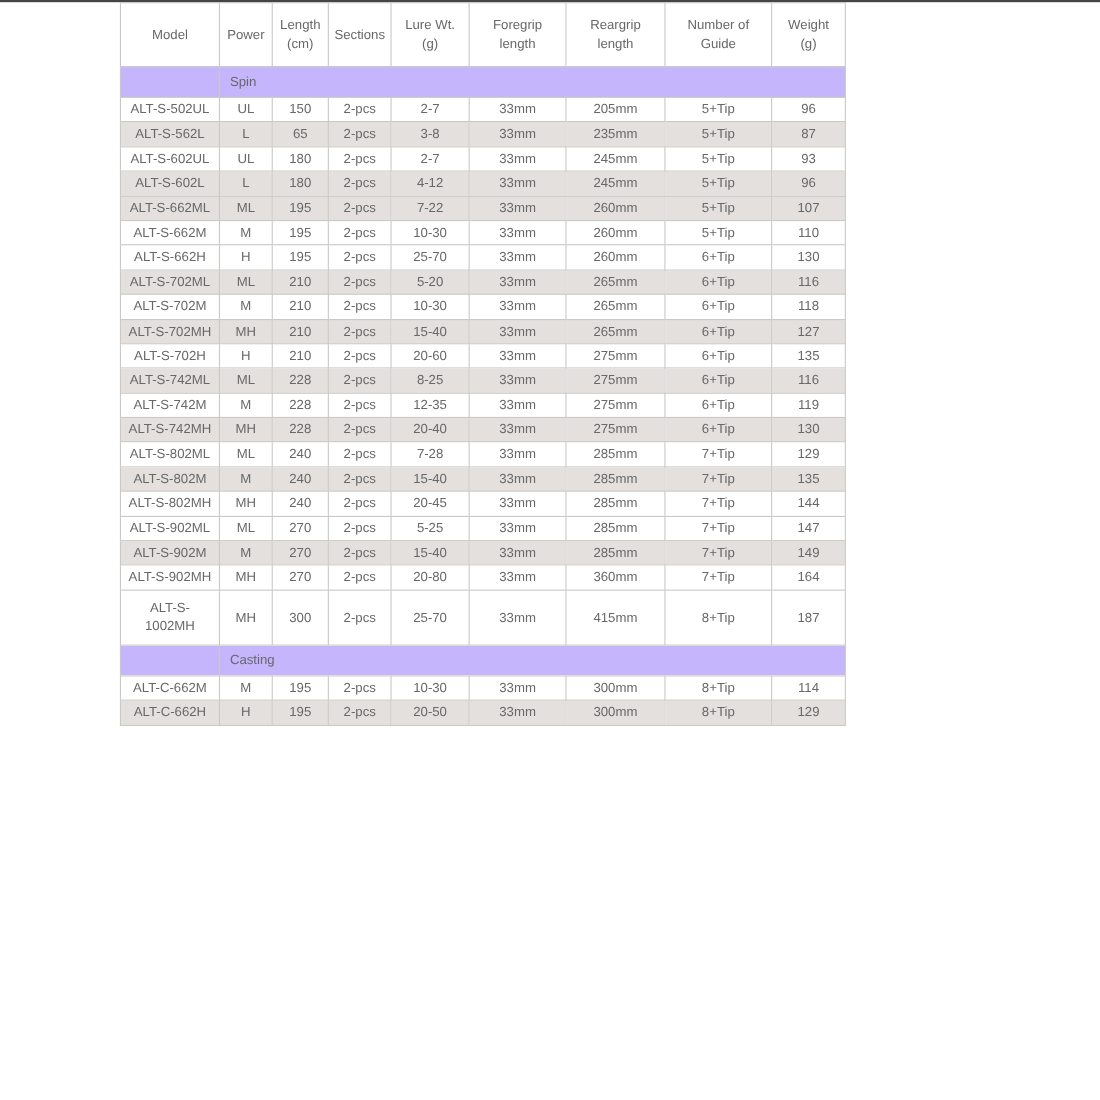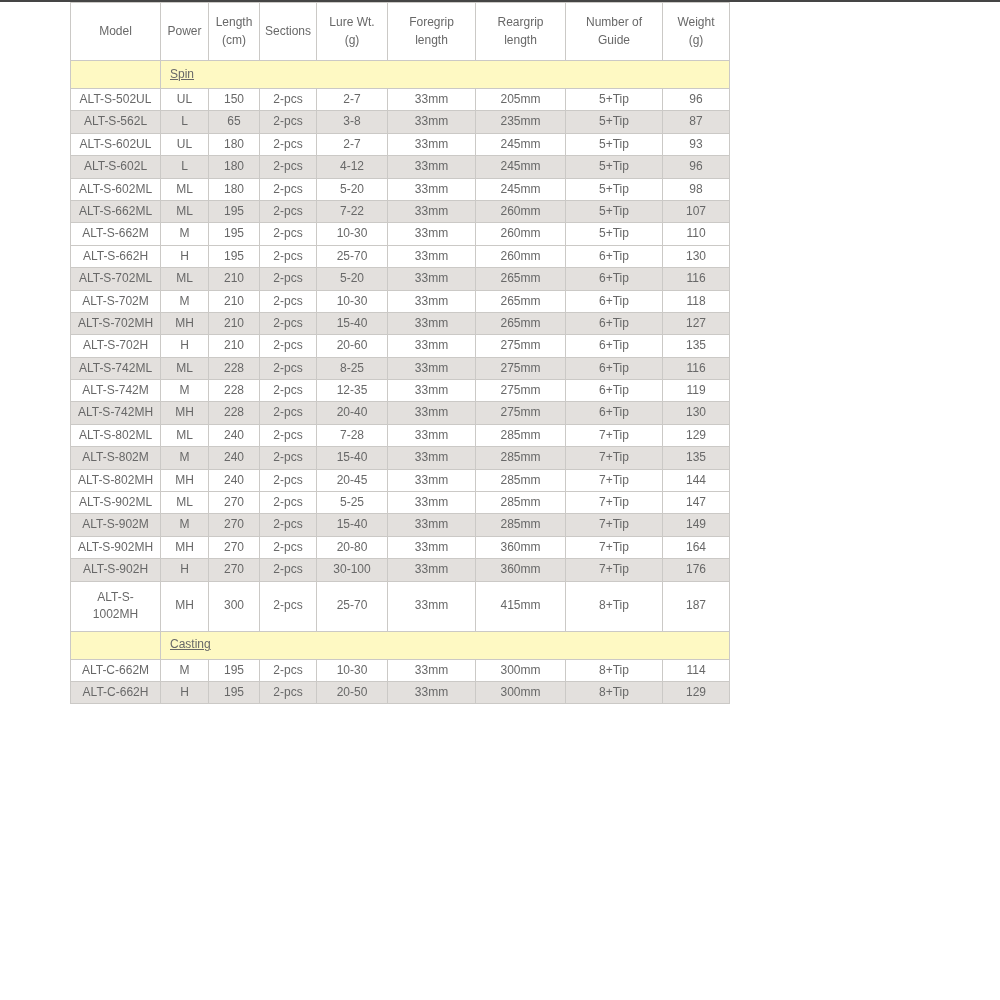--- a/index.html
+++ b/index.html
@@ -4,41 +4,41 @@
 <style>
   html,body{margin:0;padding:0;}
   body{
     width:1000px;height:1000px;background:#ffffff;
     font-family:"Liberation Sans",sans-serif;
     overflow:hidden;
   }
   .top-line{height:2px;width:100%;background:#454545;}
   table{
     border-collapse:collapse;
-    margin-left:70px;
+    margin-left:109px;
     width:659px;
     table-layout:fixed;
     border-radius:12px;
   }
   th,td{
     border:1px solid #cbc9c6;
     font-size:12px;
     color:#686868;
     text-align:center;
     vertical-align:middle;
     padding:2px 3px;
     font-weight:normal;
     line-height:1.45;
     overflow:hidden;
   }
   thead tr{height:58px;}
   th{white-space:pre-line;background:#ffffff;}
   tbody tr{height:16px;}
   tr.section-row{height:28px;}
-  tr.section-row td{background:#fef9c3;text-decoration:underline;}
+  tr.section-row td{background:#c4b5fd;}
   td.section-label{text-align:left;padding-left:9px;}
   tr.shaded td{background:#e3e0dd;}
   tr.plain td{background:#ffffff;}
   tr.tall{height:50px;}
   .model-text{display:inline-block;max-width:76px;}
 </style>
 </head>
 <body>
 
 <div class="top-line"></div>
@@ -116,31 +116,20 @@
         <td><span class="model-text">ALT-S-602L</span></td>
         <td><span>L</span></td>
         <td><span>180</span></td>
         <td><span>2-pcs</span></td>
         <td><span>4-12</span></td>
         <td><span>33mm</span></td>
         <td><span>245mm</span></td>
         <td><span>5+Tip</span></td>
         <td><span>96</span></td>
       </tr>
-      <tr class="plain">
-        <td><span class="model-text">ALT-S-602ML</span></td>
-        <td><span>ML</span></td>
-        <td><span>180</span></td>
-        <td><span>2-pcs</span></td>
-        <td><span>5-20</span></td>
-        <td><span>33mm</span></td>
-        <td><span>245mm</span></td>
-        <td><span>5+Tip</span></td>
-        <td><span>98</span></td>
-      </tr>
       <tr class="shaded">
         <td><span class="model-text">ALT-S-662ML</span></td>
         <td><span>ML</span></td>
         <td><span>195</span></td>
         <td><span>2-pcs</span></td>
         <td><span>7-22</span></td>
         <td><span>33mm</span></td>
         <td><span>260mm</span></td>
         <td><span>5+Tip</span></td>
         <td><span>107</span></td>
@@ -302,31 +291,20 @@
       <tr class="plain">
         <td><span class="model-text">ALT-S-902MH</span></td>
         <td><span>MH</span></td>
         <td><span>270</span></td>
         <td><span>2-pcs</span></td>
         <td><span>20-80</span></td>
         <td><span>33mm</span></td>
         <td><span>360mm</span></td>
         <td><span>7+Tip</span></td>
         <td><span>164</span></td>
-      </tr>
-      <tr class="shaded">
-        <td><span class="model-text">ALT-S-902H</span></td>
-        <td><span>H</span></td>
-        <td><span>270</span></td>
-        <td><span>2-pcs</span></td>
-        <td><span>30-100</span></td>
-        <td><span>33mm</span></td>
-        <td><span>360mm</span></td>
-        <td><span>7+Tip</span></td>
-        <td><span>176</span></td>
       </tr>
       <tr class="plain tall">
         <td><span class="model-text">ALT-S-1002MH</span></td>
         <td><span>MH</span></td>
         <td><span>300</span></td>
         <td><span>2-pcs</span></td>
         <td><span>25-70</span></td>
         <td><span>33mm</span></td>
         <td><span>415mm</span></td>
         <td><span>8+Tip</span></td>

